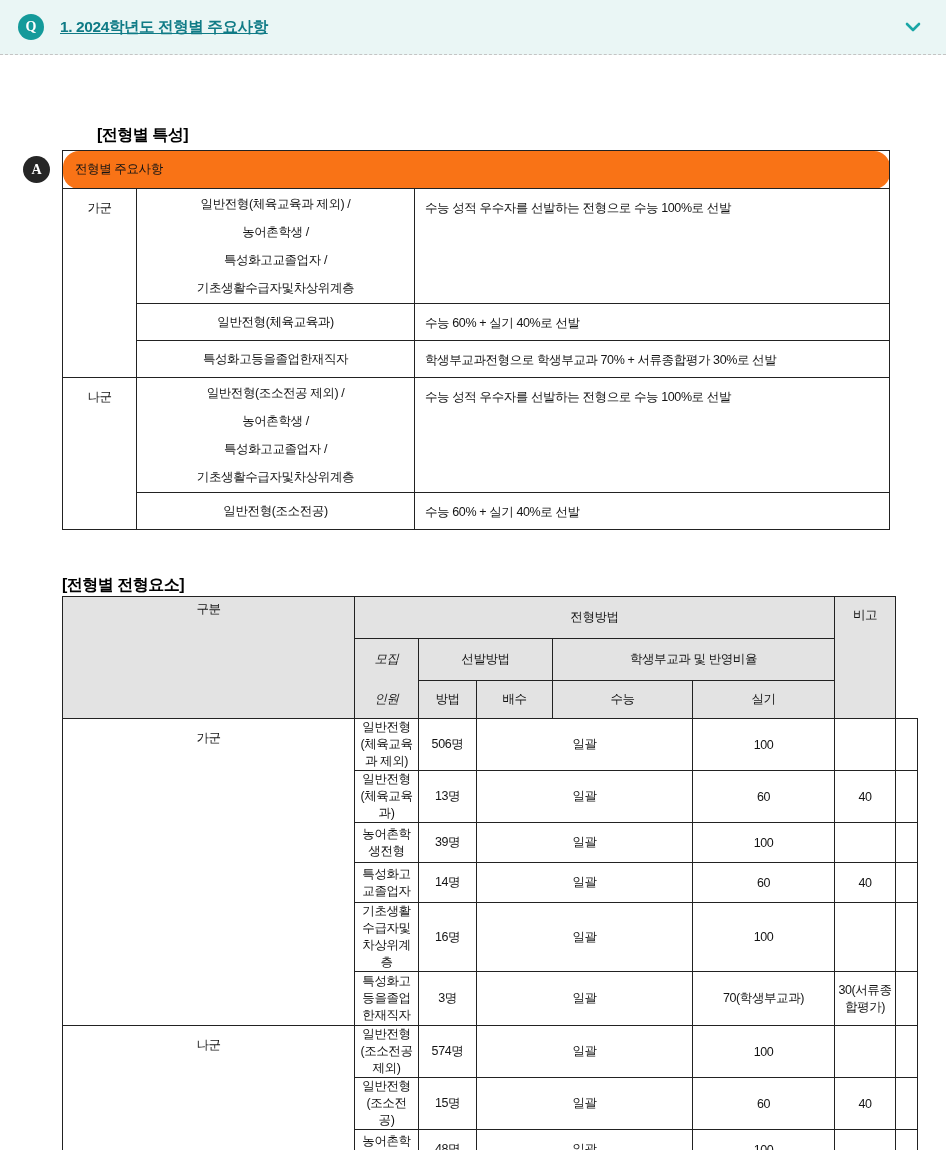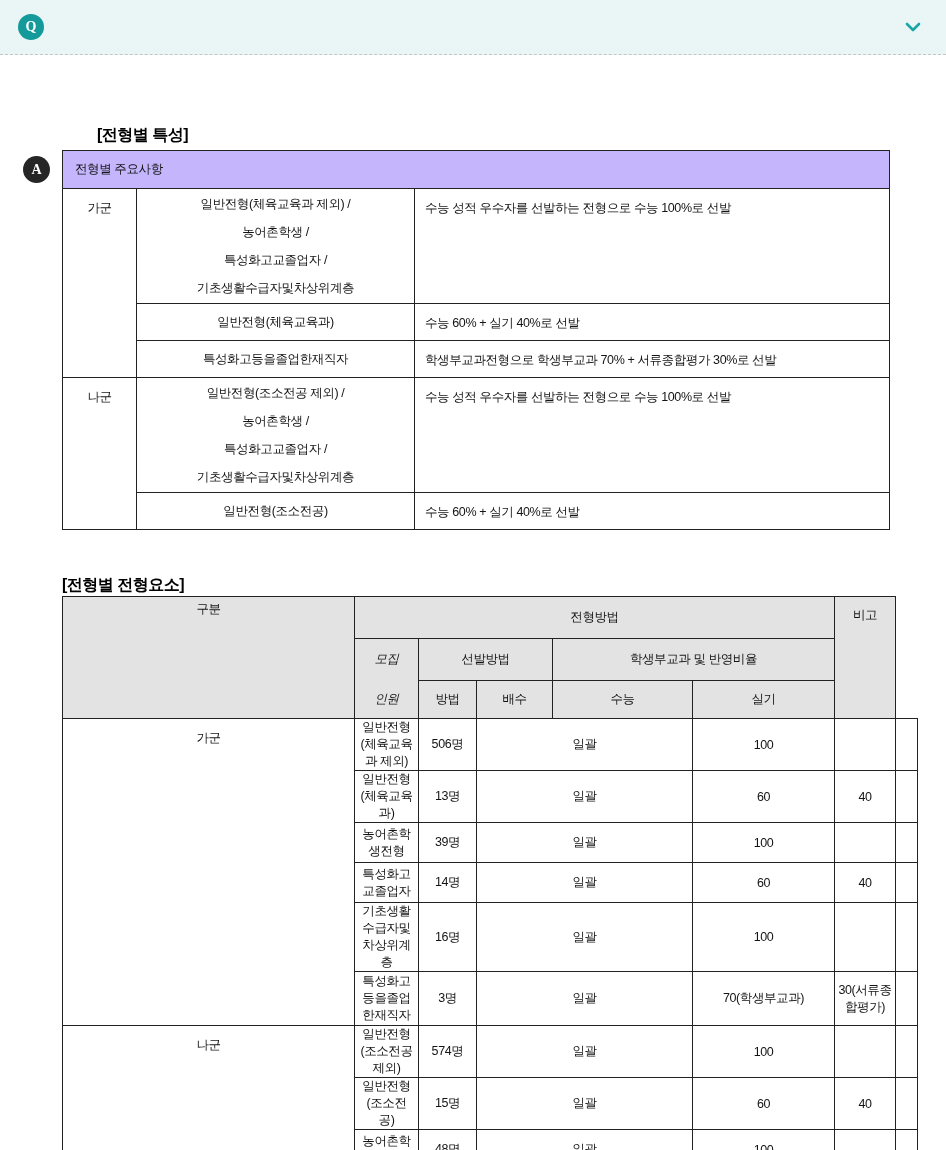--- a/index.html
+++ b/index.html
@@ -70,21 +70,21 @@
     letter-spacing:-0.4px;
     color:#141414;
   }
   table td, table th{
     border:1px solid #222;
     padding:0;
     font-weight:normal;
     vertical-align:middle;
     text-align:center;
   }
-  .hd{ background:#c4b5fd; }
+  .hd{ background:#f97316;border-radius:16px; }
 
   
   #tbl1{ position:absolute; left:62px; top:95px; width:828px; }
   #tbl1 .t1-head{
     height:38px; text-align:left; padding-left:12px;
   }
   #tbl1 .grp{
     width:74px; vertical-align:top; padding-top:11px;
   }
   #tbl1 .name{ width:278px; line-height:28px; padding:1px 4px; }
@@ -108,20 +108,21 @@
   #tbl2 .grp{ width:64px; vertical-align:top; padding-top:11px; }
   #tbl2 tbody td{ height:40px; }
   #tbl2 .tall{ height:54px; }
   .t2-name{ padding:0 4px; }
 </style>
 </head>
 <body>
 
 <div class="qa-header">
   <div class="q-badge">Q</div>
+  <div class="q-title">1. 2024학년도 전형별 주요사항</div>
   <div class="chevron">
     <svg width="22" height="22" viewBox="0 0 22 22" aria-hidden="true">
       <path d="M5 8 L11 14 L17 8" fill="none" stroke="#1aa6a6" stroke-width="2.6" stroke-linecap="round" stroke-linejoin="round"></path>
     </svg>
   </div>
 </div>
 
 <div class="qa-body">
 
   <div class="a-badge">A</div>

